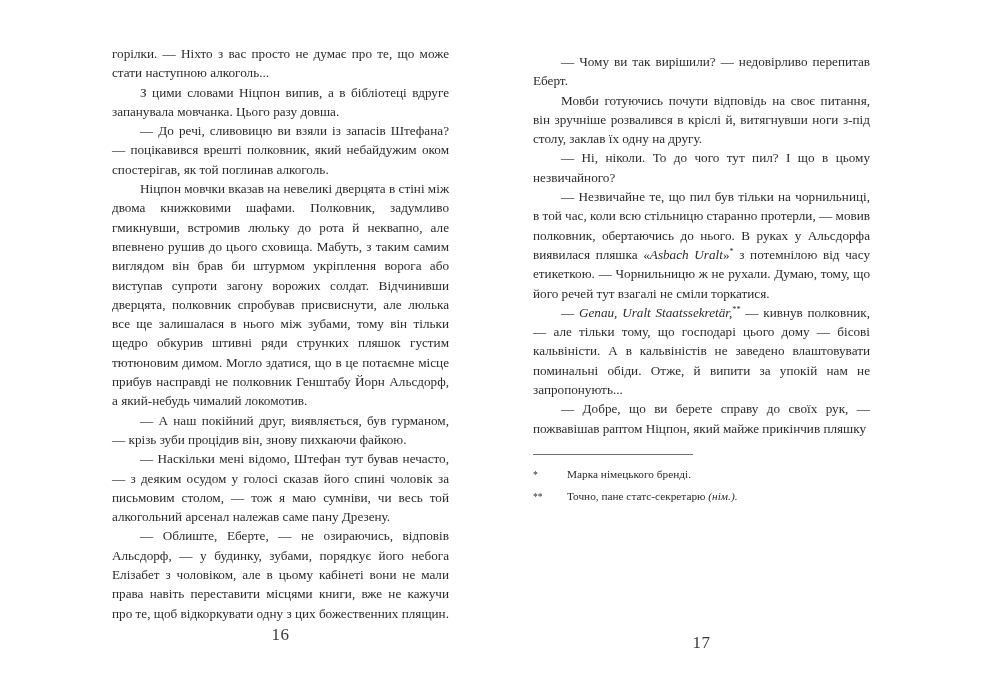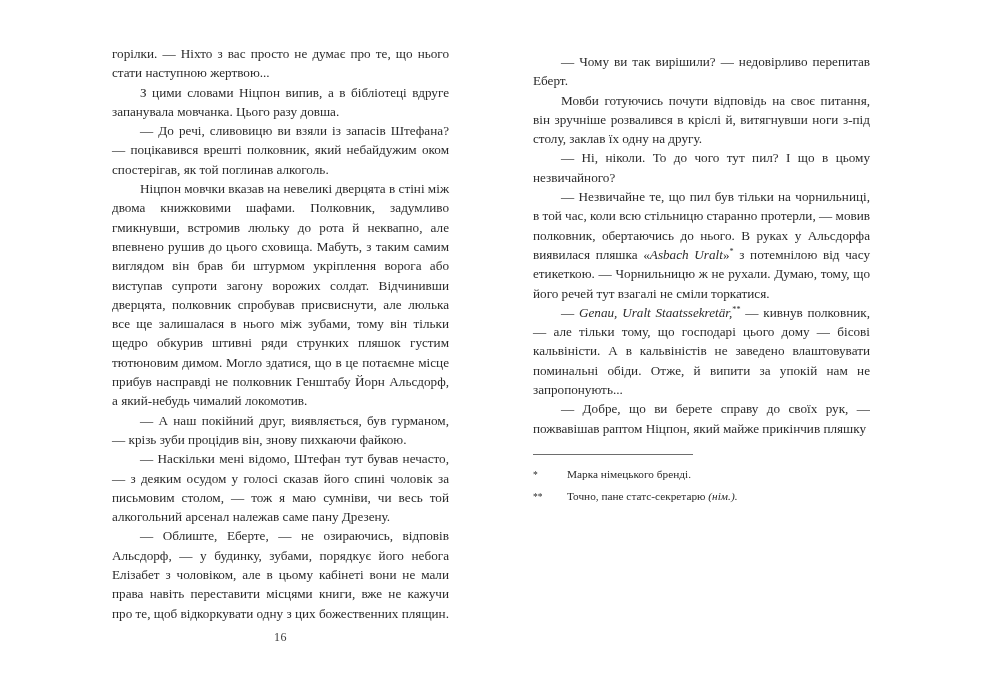--- a/index.html
+++ b/index.html
@@ -68,34 +68,34 @@
   }
   .fn-text {
     flex: 1;
   }
   .page-number {
     position: absolute;
     bottom: 33px;
     left: 0;
     right: 0;
     text-align: center;
-    font-size: 12px;
+    font-size: 17px;
     color: #3a3a3a;
     letter-spacing: 0.5px;
     font-variant-numeric: oldstyle-nums;
   }
 </style>
 </head>
 <body>
 
 <div class="spread">
 
   <div class="page page-left">
     <div class="page-text">
-        <p class="para"><span>горілки. — Ніхто з вас просто не думає про те, що нього стати наступною жертвою...</span></p>
+        <p class="para"><span>горілки. — Ніхто з вас просто не думає про те, що може стати наступною алкоголь...</span></p>
         <p class="para indent"><span>З цими словами Ніцпон випив, а в бібліотеці вдруге запанувала мовчанка. Цього разу довша.</span></p>
         <p class="para indent"><span>— До речі, сливовицю ви взяли із запасів Штефана? — поцікавився врешті полковник, який небайдужим оком спостерігав, як той поглинав алкоголь.</span></p>
         <p class="para indent"><span>Ніцпон мовчки вказав на невеликі дверцята в стіні між двома книжковими шафами. Полковник, задумливо гмикнувши, встромив люльку до рота й неквапно, але впевнено рушив до цього сховища. Мабуть, з таким самим виглядом він брав би штурмом укріплення ворога або виступав супроти загону ворожих солдат. Відчинивши дверцята, полковник спробував присвиснути, але люлька все ще залишалася в нього між зубами, тому він тільки щедро обкурив штивні ряди струнких пляшок густим тютюновим димом. Могло здатися, що в це потаємне місце прибув насправді не полковник Генштабу Йорн Альсдорф, а який-небудь чималий локомотив.</span></p>
         <p class="para indent"><span>— А наш покійний друг, виявляється, був гурманом, — крізь зуби процідив він, знову пихкаючи файкою.</span></p>
         <p class="para indent"><span>— Наскільки мені відомо, Штефан тут бував нечасто, — з деяким осудом у голосі сказав його спині чоловік за письмовим столом, — тож я маю сумніви, чи весь той алкогольний арсенал належав саме пану Дрезену.</span></p>
         <p class="para indent"><span>— Облиште, Еберте, — не озираючись, відповів Альсдорф, — у будинку, зубами, порядкує його небога Елізабет з чоловіком, але в цьому кабінеті вони не мали права навіть переставити місцями книги, вже не кажучи про те, щоб відкоркувати одну з цих божественних плящин.</span></p>
       </div>
     <div class="page-number">16</div>
   </div>
 
@@ -112,15 +112,16 @@
       <div class="fn-rule"></div>
     <div class="footnote">
           <span class="fn-marker">*</span>
           <span class="fn-text"><span>Марка німецького бренді.</span></span>
         </div>
         <div class="footnote">
           <span class="fn-marker">**</span>
           <span class="fn-text"><span>Точно, пане статс-секретарю </span><i>(нім.).</i></span>
         </div>
       </div>
+    <div class="page-number">17</div>
   </div>
 
 </div>
 
 </body></html>

